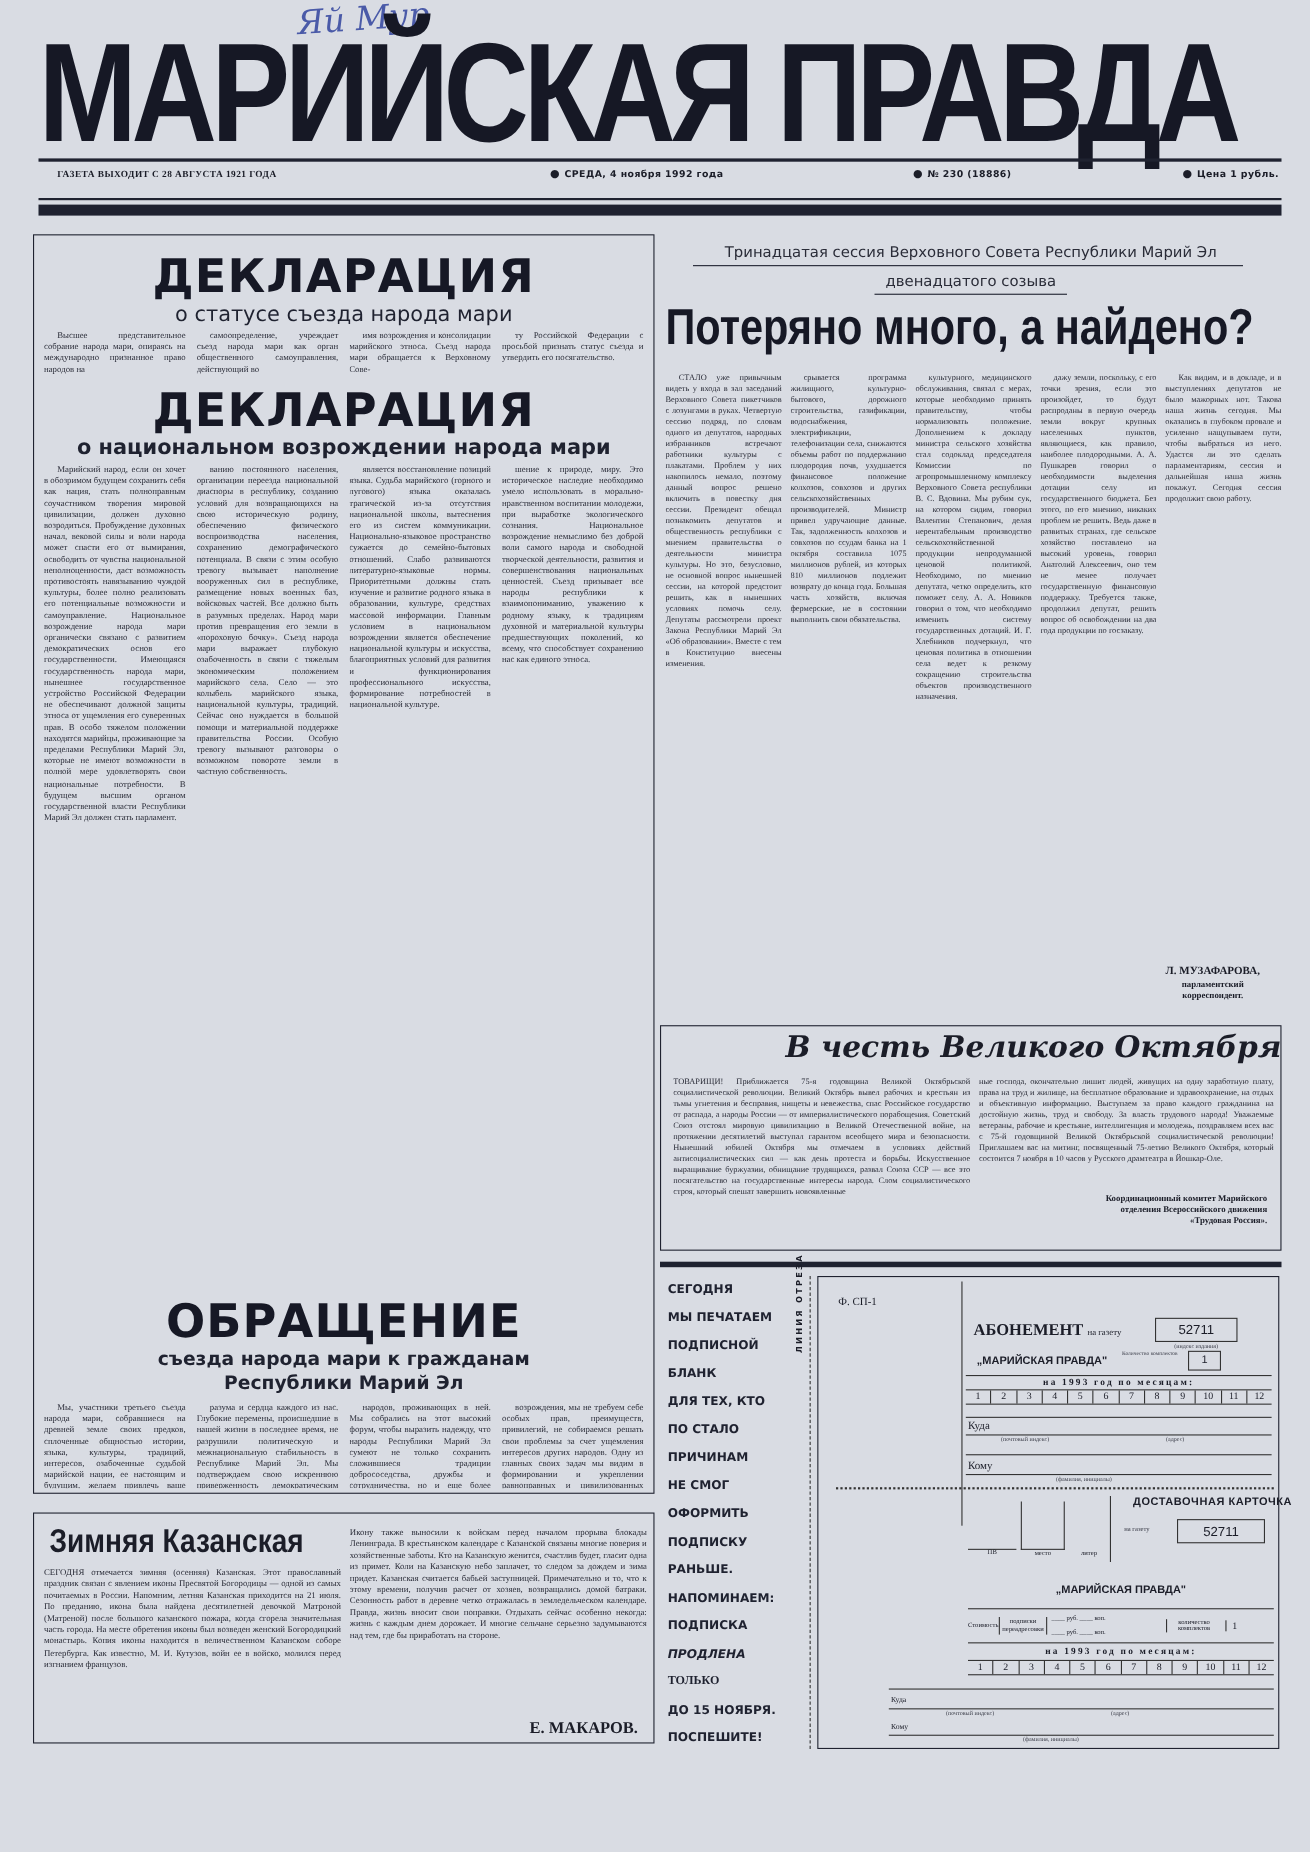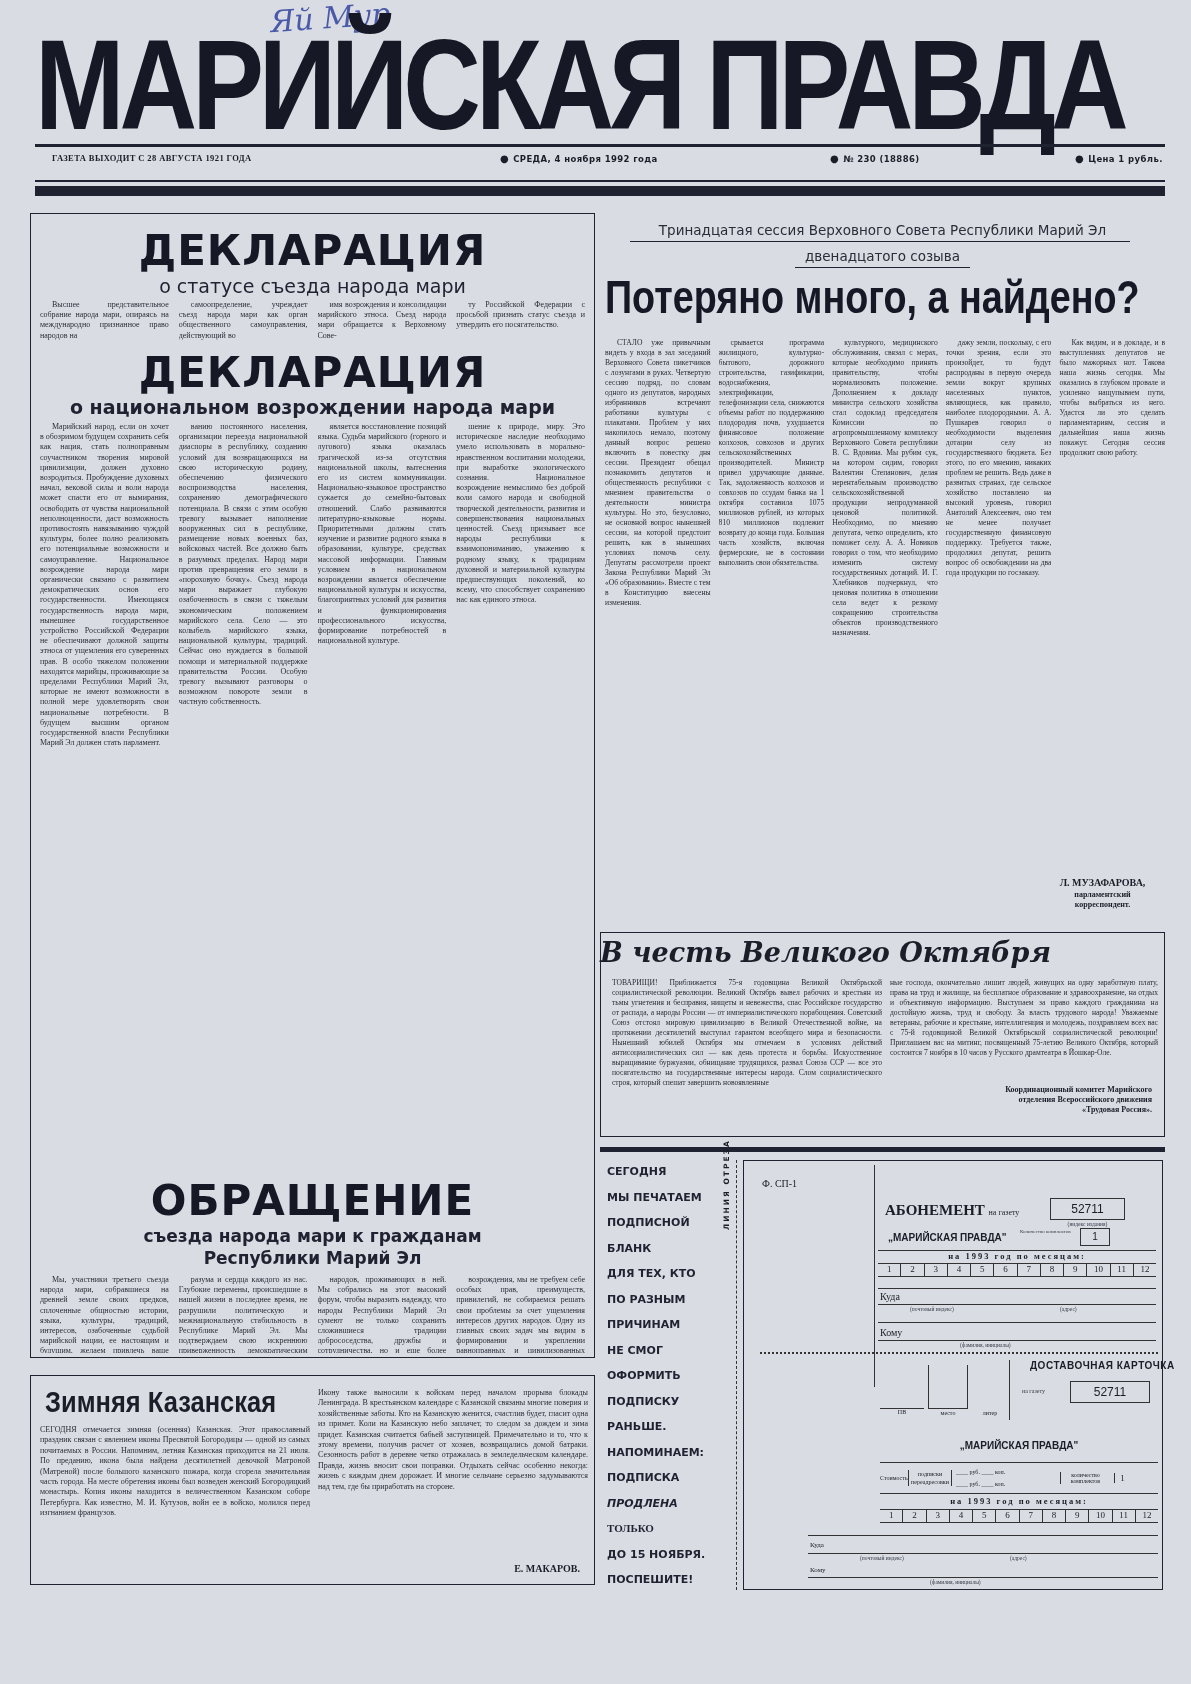--- a/index.html
+++ b/index.html
@@ -69,55 +69,55 @@
   <p>Мы, участники третьего съезда народа мари, собравшиеся на древней земле своих предков, сплоченные общностью истории, языка, культуры, традиций, интересов, озабоченные судьбой марийской нации, ее настоящим и будущим, желаем привлечь ваше внимание, дорогие сограждане, к нашим национальным проблемам. При этом мы выражаем твердую надежду, что наши помыслы и чаяния, направленные на сохранение мари как этноса, дойдут до</p>
   <p>разума и сердца каждого из нас. Глубокие перемены, происшедшие в нашей жизни в последнее время, не разрушили политическую и межнациональную стабильность в Республике Марий Эл. Мы подтверждаем свою искреннюю приверженность демократическим преобразованиям в республике, являющейся единственным государственным образованием марийского народа и гарантирующей полноправное гражданство представителей всех</p>
   <p>народов, проживающих в ней. Мы собрались на этот высокий форум, чтобы выразить надежду, что народы Республики Марий Эл сумеют не только сохранить сложившиеся традиции добрососедства, дружбы и сотрудничества, но и еще более укрепить наши взаимоотношения, сделать их более гармоничными, теплыми, дружескими. Народ мари выражает свою готовность к таким взаимоотношениям. Разрабатывая и реализуя программу национального</p>
   <p>возрождения, мы не требуем себе особых прав, преимуществ, привилегий, не собираемся решать свои проблемы за счет ущемления интересов других народов. Одну из главных своих задач мы видим в формировании и укреплении равноправных и цивилизованных отношений между народами, в создании реальных условий для удовлетворения национальных потребностей всех народов. Пусть дружба и взаимопонимание будут постоянной нормой жизни народов Республики Марий Эл.</p>
 </div>
 
 <div class="box" style="left:30px;top:1375px;width:565px;height:210px;"></div>
 <div class="abs cond" style="left:45px;top:1385px;font-size:30px;font-weight:bold;transform:scaleX(0.85);transform-origin:left;">Зимняя Казанская</div>
 <div class="abs body-text" style="left:40px;top:1425px;width:270px;height:155px;">СЕГОДНЯ отмечается зимняя (осенняя) Казанская. Этот православный праздник связан с явлением иконы Пресвятой Богородицы — одной из самых почитаемых в России. Напомним, летняя Казанская приходится на 21 июля. По преданию, икона была найдена десятилетней девочкой Матроной (Матреной) после большого казанского пожара, когда сгорела значительная часть города. На месте обретения иконы был возведен женский Богородицкий монастырь. Копия иконы находится в величественном Казанском соборе Петербурга. Как известно, М. И. Кутузов, войн ее в войско, молился перед изгнанием французов.</div>
 <div class="abs body-text" style="left:318px;top:1388px;width:270px;height:165px;">Икону также выносили к войскам перед началом прорыва блокады Ленинграда. В крестьянском календаре с Казанской связаны многие поверия и хозяйственные заботы. Кто на Казанскую женится, счастлив будет, гласит одна из примет. Коли на Казанскую небо заплачет, то следом за дождем и зима придет. Казанская считается бабьей заступницей. Примечательно и то, что к этому времени, получив расчет от хозяев, возвращались домой батраки. Сезонность работ в деревне четко отражалась в земледельческом календаре. Правда, жизнь вносит свои поправки. Отдыхать сейчас особенно некогда: жизнь с каждым днем дорожает. И многие сельчане серьезно задумываются над тем, где бы приработать на стороне.</div>
-<div class="abs sign" style="left:318px;top:1563px;width:262px;font-size:10px;">Е. МАКАРОВ.</div>
+<div class="abs sign" style="left:318px;top:1563px;width:262px;font-size:15px;">Е. МАКАРОВ.</div>
 
 <div class="abs sans" style="left:600px;top:222px;width:565px;text-align:center;font-size:13.5px;color:#2a2c38;">Тринадцатая сессия Верховного Совета Республики Марий Эл</div>
 <div class="rule" style="left:630px;top:241px;width:500px;height:1px;"></div>
 <div class="abs sans" style="left:600px;top:248px;width:565px;text-align:center;font-size:13.5px;color:#2a2c38;">двенадцатого созыва</div>
 <div class="rule" style="left:795px;top:267px;width:175px;height:1px;"></div>
 <div class="abs cond" style="left:605px;top:270px;width:680px;font-size:46px;font-weight:bold;white-space:nowrap;transform:scaleX(0.82);transform-origin:left;color:#161825;">Потеряно много, а найдено?</div>
 <div class="cols" style="left:605px;top:338px;width:560px;height:565px;grid-template-columns:repeat(5,1fr);column-gap:8px;font-size:7.6px;line-height:10px;">
   <p>СТАЛО уже привычным видеть у входа в зал заседаний Верховного Совета пикетчиков с лозунгами в руках. Четвертую сессию подряд, по словам одного из депутатов, народных избранников встречают работники культуры с плакатами. Проблем у них накопилось немало, поэтому данный вопрос решено включить в повестку дня сессии. Президент обещал познакомить депутатов и общественность республики с мнением правительства о деятельности министра культуры. Но это, безусловно, не основной вопрос нынешней сессии, на которой предстоит решить, как в нынешних условиях помочь селу. Депутаты рассмотрели проект Закона Республики Марий Эл «Об образовании». Вместе с тем в Конституцию внесены изменения.</p>
   <p>срывается программа жилищного, культурно-бытового, дорожного строительства, газификации, водоснабжения, электрификации, телефонизации села, снижаются объемы работ по поддержанию плодородия почв, ухудшается финансовое положение колхозов, совхозов и других сельскохозяйственных производителей. Министр привел удручающие данные. Так, задолженность колхозов и совхозов по ссудам банка на 1 октября составила 1075 миллионов рублей, из которых 810 миллионов подлежит возврату до конца года. Большая часть хозяйств, включая фермерские, не в состоянии выполнить свои обязательства.</p>
   <p>культурного, медицинского обслуживания, связал с мерах, которые необходимо принять правительству, чтобы нормализовать положение. Дополнением к докладу министра сельского хозяйства стал содоклад председателя Комиссии по агропромышленному комплексу Верховного Совета республики В. С. Вдовина. Мы рубим сук, на котором сидим, говорил Валентин Степанович, делая нерентабельным производство сельскохозяйственной продукции непродуманной ценовой политикой. Необходимо, по мнению депутата, четко определить, кто поможет селу. А. А. Новиков говорил о том, что необходимо изменить систему государственных дотаций. И. Г. Хлебников подчеркнул, что ценовая политика в отношении села ведет к резкому сокращению строительства объектов производственного назначения.</p>
   <p>дажу земли, поскольку, с его точки зрения, если это произойдет, то будут распроданы в первую очередь земли вокруг крупных населенных пунктов, являющиеся, как правило, наиболее плодородными. А. А. Пушкарев говорил о необходимости выделения дотации селу из государственного бюджета. Без этого, по его мнению, никаких проблем не решить. Ведь даже в развитых странах, где сельское хозяйство поставлено на высокий уровень, говорил Анатолий Алексеевич, оно тем не менее получает государственную финансовую поддержку. Требуется также, продолжил депутат, решить вопрос об освобождении на два года продукции по госзаказу.</p>
   <p>Как видим, и в докладе, и в выступлениях депутатов не было мажорных нот. Такова наша жизнь сегодня. Мы оказались в глубоком провале и усиленно нащупываем пути, чтобы выбраться из него. Удастся ли это сделать парламентариям, сессия и дальнейшая наша жизнь покажут. Сегодня сессия продолжит свою работу.</p>
 </div>
 <div class="abs sign" style="left:1040px;top:877px;width:125px;font-size:10px;text-align:center;">Л. МУЗАФАРОВА,</div>
 <div class="abs" style="left:1040px;top:890px;width:125px;font-size:8px;text-align:center;font-weight:bold;">парламентский</div>
 <div class="abs" style="left:1040px;top:900px;width:125px;font-size:8px;text-align:center;font-weight:bold;">корреспондент.</div>
 
 <div class="box" style="left:600px;top:932px;width:565px;height:205px;"></div>
-<div class="abs" style="left:600px;top:937px;width:565px;text-align:left;font-family:'DejaVu Serif',serif;font-style:italic;font-weight:bold;font-size:27px;">В честь Великого Октября</div>
+<div class="abs" style="left:600px;top:937px;width:565px;text-align:right;font-family:'DejaVu Serif',serif;font-style:italic;font-weight:bold;font-size:27px;">В честь Великого Октября</div>
 <div class="abs body-text" style="left:612px;top:978px;width:270px;height:150px;font-size:7.6px;line-height:10px;">ТОВАРИЩИ! Приближается 75-я годовщина Великой Октябрьской социалистической революции. Великий Октябрь вывел рабочих и крестьян из тьмы угнетения и бесправия, нищеты и невежества, спас Российское государство от распада, а народы России — от империалистического порабощения. Советский Союз отстоял мировую цивилизацию в Великой Отечественной войне, на протяжении десятилетий выступал гарантом всеобщего мира и безопасности. Нынешний юбилей Октября мы отмечаем в условиях действий антисоциалистических сил — как день протеста и борьбы. Искусственное выращивание буржуазии, обнищание трудящихся, развал Союза ССР — все это посягательство на государственные интересы народа. Слом социалистического строя, который спешат завершить новоявленные</div>
 <div class="abs body-text" style="left:890px;top:978px;width:268px;height:100px;font-size:7.6px;line-height:10px;">ные господа, окончательно лишит людей, живущих на одну заработную плату, права на труд и жилище, на бесплатное образование и здравоохранение, на отдых и объективную информацию. Выступаем за право каждого гражданина на достойную жизнь, труд и свободу. За власть трудового народа! Уважаемые ветераны, рабочие и крестьяне, интеллигенция и молодежь, поздравляем всех вас с 75-й годовщиной Великой Октябрьской социалистической революции! Приглашаем вас на митинг, посвященный 75-летию Великого Октября, который состоится 7 ноября в 10 часов у Русского драмтеатра в Йошкар-Оле.</div>
 <div class="abs sign" style="left:890px;top:1085px;width:262px;font-size:8px;">Координационный комитет Марийского</div>
 <div class="abs sign" style="left:890px;top:1095px;width:262px;font-size:8px;">отделения Всероссийского движения</div>
 <div class="abs sign" style="left:890px;top:1105px;width:262px;font-size:8px;">«Трудовая Россия».</div>
 
 <div class="rule" style="left:600px;top:1147px;width:565px;height:5px;"></div>
 
 <div class="abs" style="left:607px;top:1165px;width:120px;">
   <div class="sub-left" style="height:25.5px;">СЕГОДНЯ</div>
   <div class="sub-left" style="height:25.5px;">МЫ ПЕЧАТАЕМ</div>
   <div class="sub-left" style="height:25.5px;">ПОДПИСНОЙ</div>
   <div class="sub-left" style="height:25.5px;">БЛАНК</div>
   <div class="sub-left" style="height:25.5px;">ДЛЯ ТЕХ, КТО</div>
-  <div class="sub-left" style="height:25.5px;">ПО РАЗНЫМ</div>
+  <div class="sub-left" style="height:25.5px;">ПО СТАЛО</div>
   <div class="sub-left" style="height:25.5px;">ПРИЧИНАМ</div>
   <div class="sub-left" style="height:25.5px;">НЕ СМОГ</div>
   <div class="sub-left" style="height:25.5px;">ОФОРМИТЬ</div>
   <div class="sub-left" style="height:25.5px;">ПОДПИСКУ</div>
   <div class="sub-left" style="height:25.5px;">РАНЬШЕ.</div>
   <div class="sub-left" style="height:25.5px;">НАПОМИНАЕМ:</div>
   <div class="sub-left" style="height:25.5px;">ПОДПИСКА</div>
   <div class="sub-left" style="height:25.5px;font-style:italic;">ПРОДЛЕНА</div>
   <div class="sub-left" style="height:25.5px;font-family:Liberation Serif, serif;">ТОЛЬКО</div>
   <div class="sub-left" style="height:25.5px;">ДО 15 НОЯБРЯ.</div>

